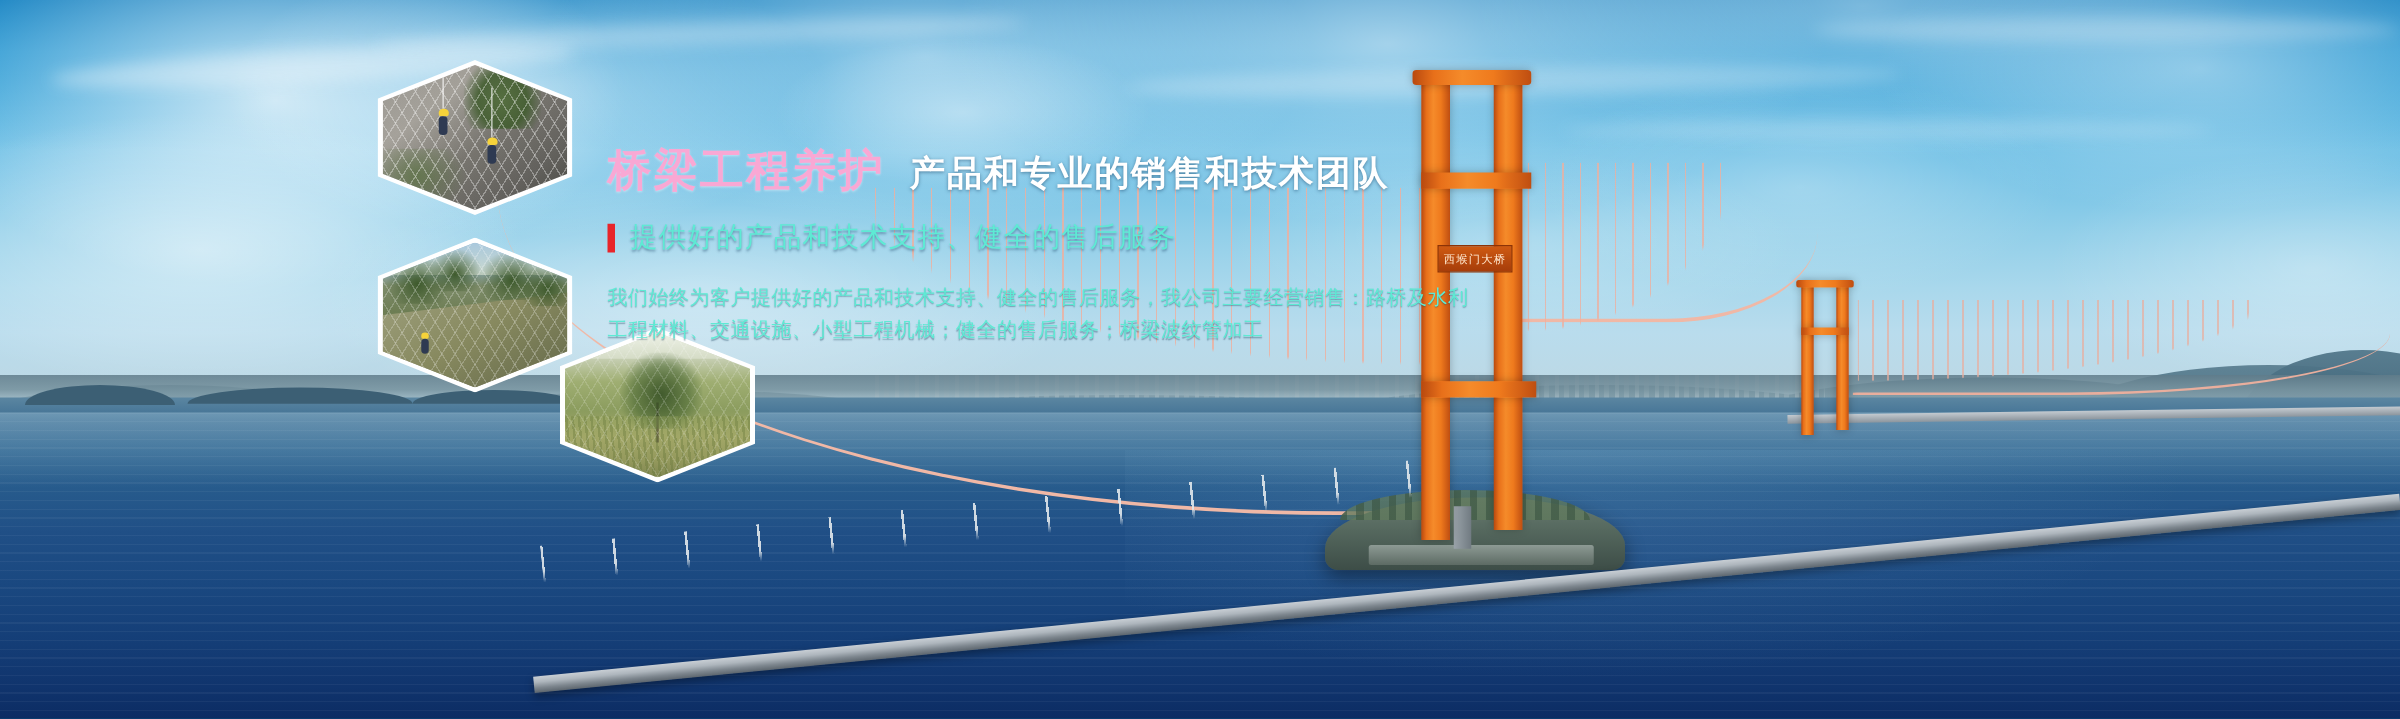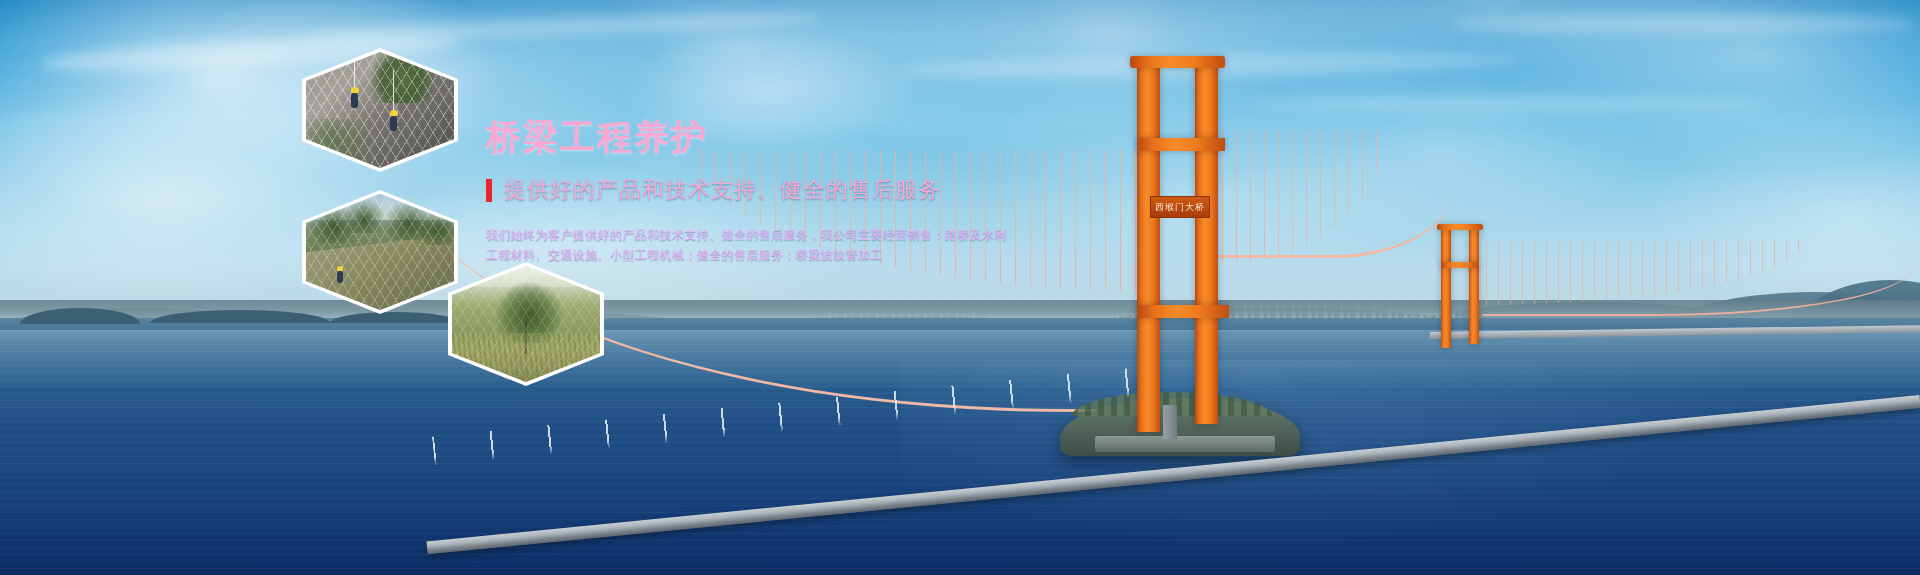--- a/index.html
+++ b/index.html
@@ -314,28 +314,28 @@
   .headline .hl-sub {
     font-size:28px; font-weight:bold; color:#ffffff; letter-spacing:1.5px;
     text-shadow:0 1px 3px rgba(20,60,95,.55);
   }
   .subline {
     display:flex; align-items:center; gap:12px;
     margin-top:20px; white-space:nowrap;
   }
   .redbar { width:6px; height:23px; background:#e8252a; flex:0 0 auto; }
   .subline .sl-text {
-    font-size:22px; color:#f9a8d4; letter-spacing:1px;
+    font-size:22px; color:#5eead4; letter-spacing:1px;
     text-shadow:0 1px 2px rgba(20,60,95,.45);
     text-align:right;
   }
   .para { margin-top:21px; }
   .para p {
-    font-size:12px; color:#f0abfc; line-height:1.65; letter-spacing:.4px;
-    white-space:nowrap; text-shadow:0 1px 1px rgba(10,50,80,.4);
+    font-size:16px; color:#5eead4; line-height:1.65; letter-spacing:.4px;
+    white-space:nowrap; text-shadow:0 1px 1px rgba(10,50,80,.4);font-family:Liberation Mono, monospace;
   }
 </style>
 </head>
 <body>
 
 <div id="banner">
 
   <div class="sky">
     <div class="sky-top-deep"></div>
     <div class="cloud cl1"></div>
@@ -462,20 +462,21 @@
         </div>
       </div>
     </div>
 
   </div>
 
   <div class="text-block">
 
     <div class="headline">
       <span class="hl-main">桥梁工程养护</span>
+      <span class="hl-sub">产品和专业的销售和技术团队</span>
     </div>
 
     <div class="subline">
       <span class="redbar"></span>
       <span class="sl-text">提供好的产品和技术支持、健全的售后服务</span>
     </div>
 
     <div class="para">
       <p>我们始终为客户提供好的产品和技术支持、健全的售后服务，我公司主要经营销售：路桥及水利</p>
       <p>工程材料、交通设施、小型工程机械；健全的售后服务；桥梁波纹管加工</p>

